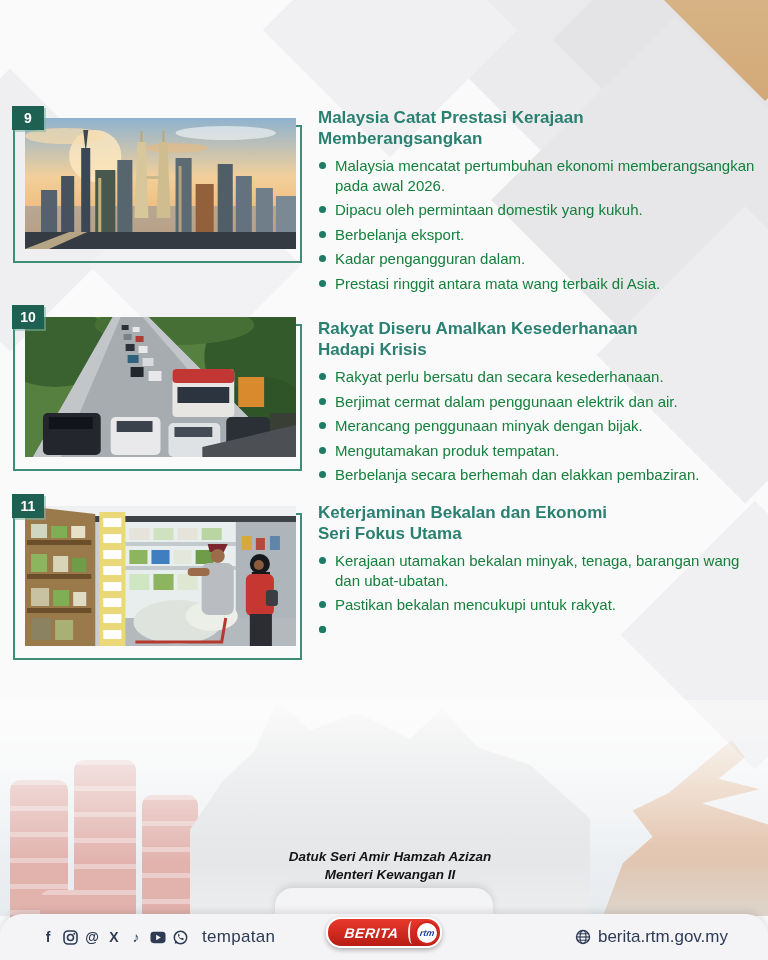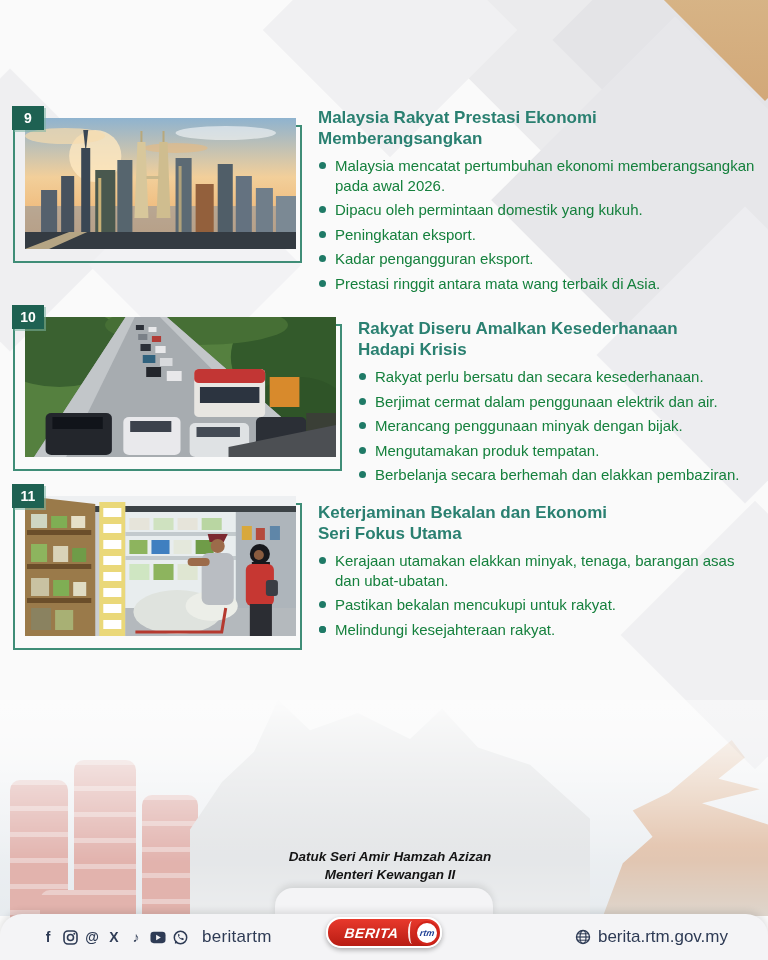--- a/index.html
+++ b/index.html
@@ -32,22 +32,22 @@
     clip-path:polygon(78% 0,86% 10%,70% 22%,95% 28%,60% 36%,100% 48%,100% 100%,0 100%,12% 70%,30% 55%,18% 40%,40% 30%);}
   .collage-fade{position:absolute;inset:0;background:linear-gradient(#ffffff 0,rgba(255,255,255,.55) 35%,rgba(255,255,255,0) 75%);}
 
   
   .section{position:absolute;left:0;display:flex;align-items:flex-start;}
   .s9{top:106px;}
   .s10{top:315px;}
   .s11{top:487px;}
   .photo-col{position:relative;margin-left:25px;flex:0 0 271px;width:271px;}
   .s9 .photo-col{margin-top:12px;height:131px;}
-  .s10 .photo-col{margin-top:2px;height:140px;padding-left:40px;}
-  .s11 .photo-col{margin-top:9px;height:140px;}
+  .s10 .photo-col{margin-top:2px;height:140px;}
+  .s11 .photo-col{margin-top:19px;height:140px;}
   .frame{position:absolute;left:-12px;top:7px;right:-6px;bottom:-14px;border:2px solid #3f8d77;z-index:0;}
   .photo{position:absolute;inset:0;z-index:1;overflow:hidden;background:#ddd;}
   .photo svg{display:block;width:100%;height:100%;}
   .badge{position:absolute;left:-13px;top:-12px;z-index:2;min-width:26px;height:24px;
     background:#1e6152;color:#fff;font-weight:700;font-size:14px;line-height:24px;text-align:center;
     padding:0 3px;box-shadow:2px 2px 0 rgba(124,181,162,.55);}
   .text-col{margin-left:22px;width:442px;}
   .s9 .text-col{padding-top:2px;}
   .s10 .text-col{padding-top:4px;}
   .s11 .text-col{padding-top:16px;}
@@ -155,28 +155,28 @@
           <rect x="73" y="60" width="3" height="60" fill="#e8c77f" opacity="0.8"></rect>
           <rect x="153" y="48" width="3" height="70" fill="#e8c77f" opacity="0.6"></rect>
           <rect x="0" y="114" width="270" height="17" fill="#343b42"></rect>
           <polygon points="0,131 44,114 62,114 24,131" fill="#cdb98f" opacity="0.85"></polygon>
         </svg>
       </div>
       <div class="badge">9</div>
     </div>
     <div class="text-col">
       <h2 class="sec-title">
-        <span>Malaysia Rakyat Prestasi Ekonomi</span>
+        <span>Malaysia Catat Prestasi Kerajaan</span>
         <span>Memberangsangkan</span>
       </h2>
       <ul class="bullets">
         <li><span class="dot"></span><span>Malaysia mencatat pertumbuhan ekonomi memberangsangkan pada awal 2026.</span></li>
         <li><span class="dot"></span><span>Dipacu oleh permintaan domestik yang kukuh.</span></li>
-        <li><span class="dot"></span><span>Peningkatan eksport.</span></li>
-        <li><span class="dot"></span><span>Kadar pengangguran eksport.</span></li>
+        <li><span class="dot"></span><span>Berbelanja eksport.</span></li>
+        <li><span class="dot"></span><span>Kadar pengangguran dalam.</span></li>
         <li><span class="dot"></span><span>Prestasi ringgit antara mata wang terbaik di Asia.</span></li>
       </ul>
     </div>
   </div>
 
   <div class="section s10">
     <div class="photo-col">
       <div class="frame"></div>
       <div class="photo">
         <svg viewBox="0 0 272 140" preserveAspectRatio="none">
@@ -297,24 +297,24 @@
         </svg>
       </div>
       <div class="badge">11</div>
     </div>
     <div class="text-col">
       <h2 class="sec-title">
         <span>Keterjaminan Bekalan dan Ekonomi</span>
         <span>Seri Fokus Utama</span>
       </h2>
       <ul class="bullets">
-        <li><span class="dot"></span><span>Kerajaan utamakan elakkan minyak, tenaga, barangan asas dan ubat-ubatan.</span></li>
+        <li><span class="dot"></span><span>Kerajaan utamakan bekalan minyak, tenaga, barangan wang dan ubat-ubatan.</span></li>
         <li><span class="dot"></span><span>Pastikan bekalan mencukupi untuk rakyat.</span></li>
         <li><span class="dot"></span></li>
-        <li><span class="dot"></span><span>Melindungi kesejahteraan rakyat.</span></li>
+        <li><span class="dot"></span></li>
       </ul>
     </div>
   </div>
 
   <div class="attrib">
     <div>Datuk Seri Amir Hamzah Azizan</div>
     <div>Menteri Kewangan II</div>
   </div>
 
   <div class="footer-notch"></div>
@@ -338,21 +338,21 @@
               <polygon points="6.5,3.5 11.5,6.5 6.5,9.5" fill="#f4f4f6"></polygon>
             </svg>
         </span>
         <span class="ic">
           <svg width="15" height="15" viewBox="0 0 15 15">
               <circle cx="7.5" cy="7.5" r="6.2" fill="none" stroke="#2e3b55" stroke-width="1.5"></circle>
               <path d="M2.5,13.5 L3.2,10.8" stroke="#2e3b55" stroke-width="1.5"></path>
               <path d="M5,4.5 c0,3 2.5,5.5 5.5,5.5 l0.2,-1.6 -1.8,-0.7 -0.8,0.8 c-0.9,-0.4 -1.8,-1.3 -2.2,-2.2 l0.8,-0.8 -0.7,-1.8 z" fill="#2e3b55"></path>
             </svg>
         </span>
-        <span class="handle">beritartm</span>
+        <span class="handle">tempatan</span>
       </div>
       <div class="site-group">
         <span class="ic">
           <svg width="16" height="16" viewBox="0 0 16 16">
               <circle cx="8" cy="8" r="6.5" fill="none" stroke="#2e3b55" stroke-width="1.4"></circle>
               <ellipse cx="8" cy="8" rx="3" ry="6.5" fill="none" stroke="#2e3b55" stroke-width="1.2"></ellipse>
               <line x1="1.5" y1="8" x2="14.5" y2="8" stroke="#2e3b55" stroke-width="1.2"></line>
               <line x1="2.3" y1="4.8" x2="13.7" y2="4.8" stroke="#2e3b55" stroke-width="1"></line>
               <line x1="2.3" y1="11.2" x2="13.7" y2="11.2" stroke="#2e3b55" stroke-width="1"></line>
             </svg>

